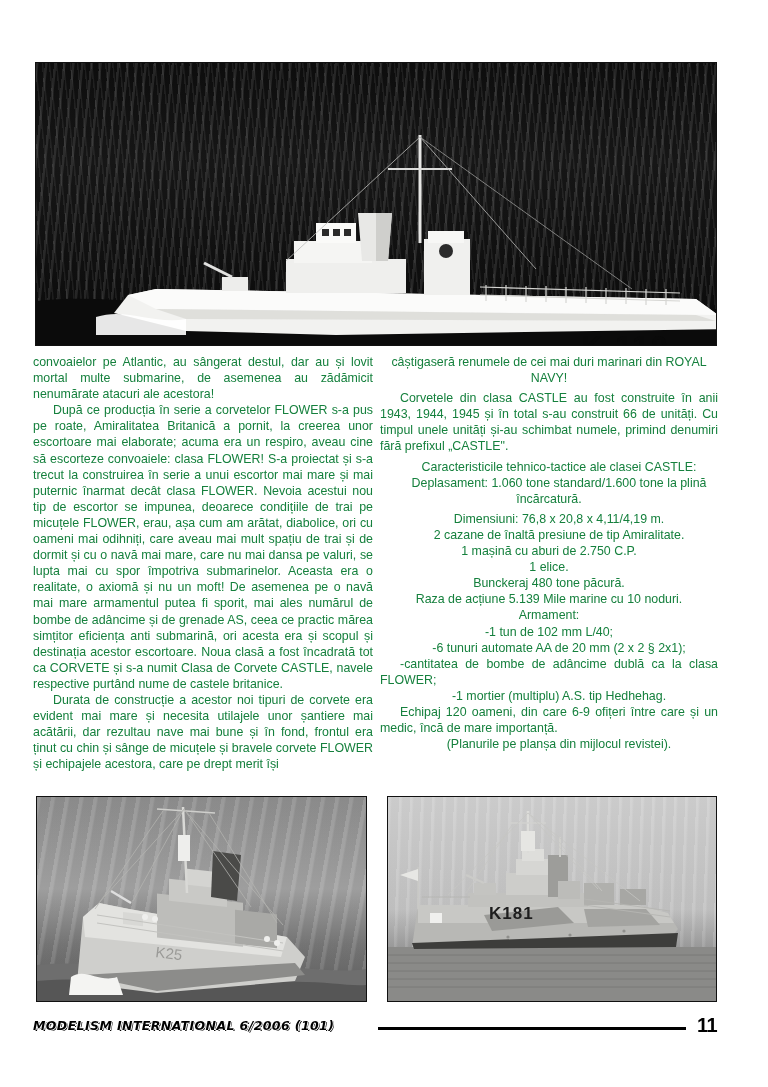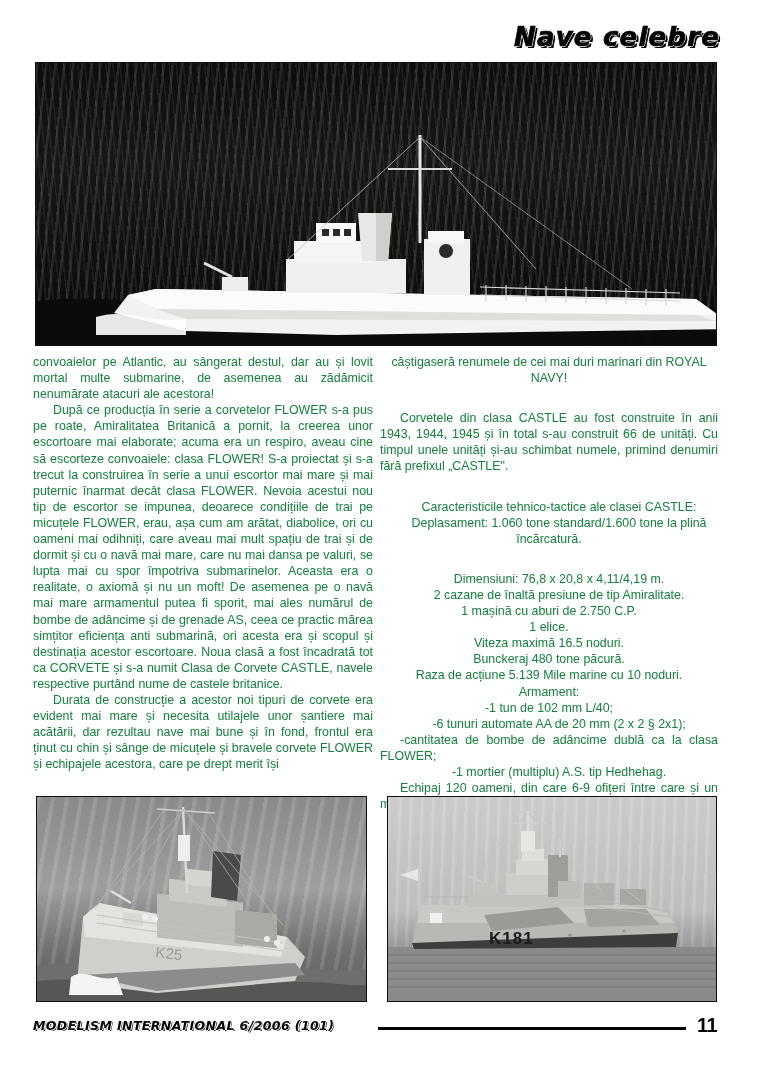--- a/index.html
+++ b/index.html
@@ -125,21 +125,21 @@
     white-space: nowrap;
   }
   .hull-top {
     left: 545px;
     top: 268px;
     font-size: 30px;
     color: #0a0a0a;
   }
   .hull-br {
     left: 101px;
-    top: 133px;
+    top: 108px;
     font-size: 17px;
     color: #1d1d1d;
     letter-spacing: 1px;
   }
 
   
   .col {
     position: absolute;
     top: 354px;
     width: 340px;
@@ -150,21 +150,21 @@
   }
   .col-left  { left: 33px; }
   .col-right { left: 380px; width: 338px; }
 
   .col p {
     margin: 0;
     text-align: justify;
   }
   .col p.indent   { text-indent: 20px; }
   .col p.noindent { text-indent: 0; }
-  .col p.gap      { margin-top: 24px; }
+  .col p.gap      { margin-top: 4px; }
   .col p.flush    { text-align: center; }
 
   
   .footer {
     position: absolute;
     left: 0;
     top: 1014px;
     width: 664px;
     height: 34px;
   }
@@ -203,23 +203,20 @@
   }
 
   
   .ship-svg { position: absolute; inset: 0; width: 100%; height: 100%; }
 </style>
 </head>
 <body>
 
 <div class="page">
 
-  <div class="header">
-    <span class="header-title">Nave celebre</span>
-  </div>
 
   <div class="photo photo-top">
     <div class="photo-inner sea-night"></div>
     <svg class="ship-svg" viewBox="0 0 680 282" preserveAspectRatio="none">
 
       <path d="M0 238 C70 230, 140 246, 215 240 C300 233, 360 250, 450 244 C540 238, 610 252, 680 246 L680 282 L0 282 Z" fill="#0b0b0b"></path>
 
       <path d="M78 250 L92 232 L120 226 L660 236 L682 252 L690 266 L300 272 L150 268 Z" fill="#f2f2f0"></path>
       <path d="M92 232 L120 226 L660 236 L682 252 L120 246 Z" fill="#fbfbfa"></path>
 
@@ -278,21 +275,20 @@
 
   <div class="col col-right">
     <p class="noindent flush">câștigaseră renumele de cei mai duri marinari din ROYAL NAVY!</p>
     <p class="indent gap">Corvetele din clasa CASTLE au fost construite în anii 1943, 1944, 1945 și în total s-au construit 66 de unități. Cu timpul unele unități și-au schimbat numele, primind denumiri fără prefixul „CASTLE".</p>
     <p class="indent gap flush">Caracteristicile tehnico-tactice ale clasei CASTLE:</p>
     <p class="indent flush">Deplasament: 1.060 tone standard/1.600 tone la plină încărcatură.</p>
     <p class="indent gap flush">Dimensiuni: 76,8 x 20,8 x 4,11/4,19 m.</p>
     <p class="indent flush">2 cazane de înaltă presiune de tip Amiralitate.</p>
     <p class="noindent flush">1 mașină cu aburi de 2.750 C.P.</p>
     <p class="noindent flush">1 elice.</p>
-    <p class="noindent flush">Viteza maximă 16.5 noduri.</p>
     <p class="noindent flush">Bunckeraj 480 tone păcură.</p>
     <p class="noindent flush">Raza de acțiune 5.139 Mile marine cu 10 noduri.</p>
     <p class="noindent flush">Armament:</p>
     <p class="noindent flush">-1 tun de 102 mm L/40;</p>
     <p class="indent flush">-6 tunuri automate AA de 20 mm (2 x 2 § 2x1);</p>
     <p class="indent">-cantitatea de bombe de adâncime dublă ca la clasa FLOWER;</p>
     <p class="indent flush">-1 mortier (multiplu) A.S. tip Hedhehag.</p>
     <p class="indent">Echipaj 120 oameni, din care 6-9 ofițeri între care și un medic, încă de mare importanță.</p>
     <p class="indent flush">(Planurile pe planșa din mijlocul revistei).</p>
   </div>

